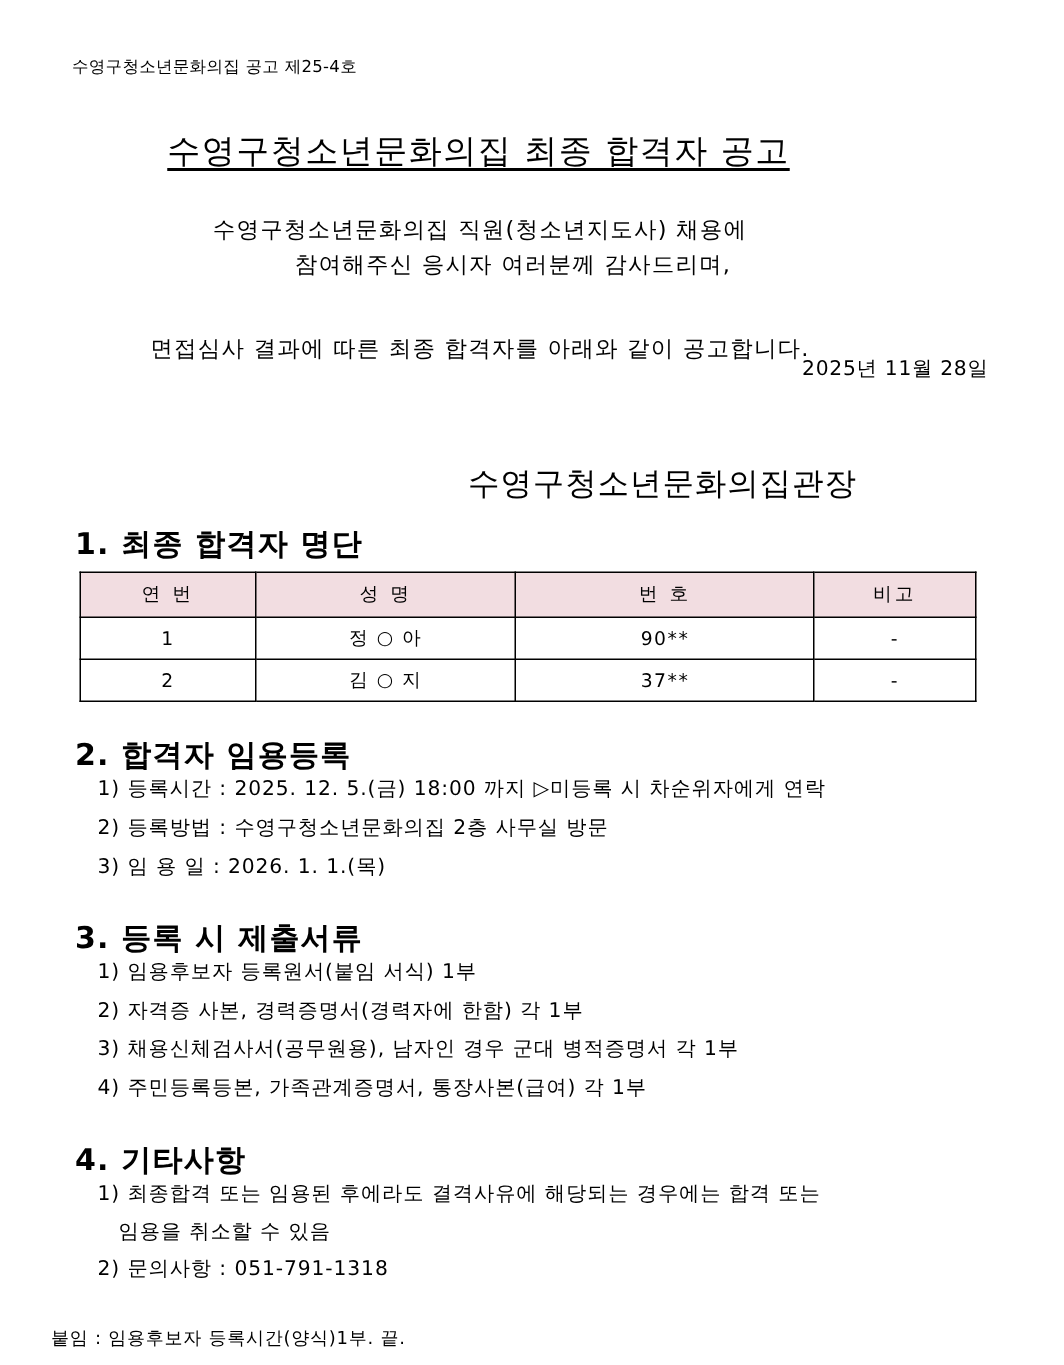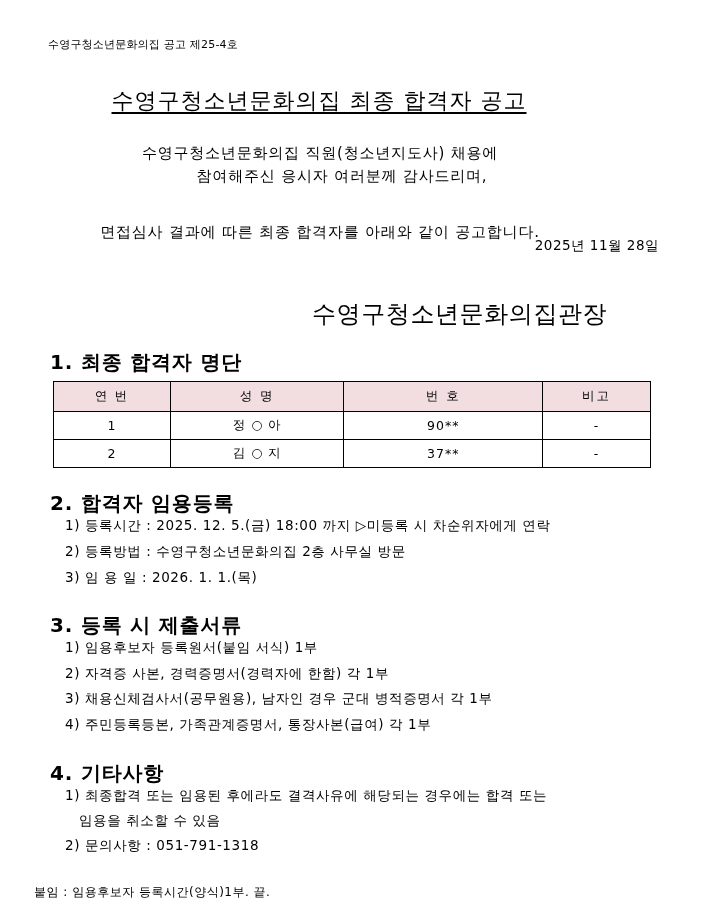--- a/index.html
+++ b/index.html
@@ -38,22 +38,22 @@
       text-align: center;
       font-size: 15px;
       letter-spacing: 0.8px;
     }
     .date {
       right: 50px; top: 237px;
       font-size: 13.5px;
       letter-spacing: 0.5px;
     }
     .signer {
-      left: 312px; top: 298px;
-      font-size: 24px;
+      left: 312px; top: 308px;
+      font-size: 21px;
       letter-spacing: 0.6px;
     }
     .sec-head {
       left: 50px;
       font-size: 20px;
       font-weight: bold;
       letter-spacing: 0.8px;
     }
     .item {
       left: 65px;
@@ -75,21 +75,21 @@
       font-weight: normal;
       height: 28px;
       padding: 0;
     }
     table.results th {
       background: #f2dde1;
       height: 30px;
       letter-spacing: 2px;
     }
     table.results td { height: 28px; letter-spacing: 1px; }
-    .col-no { width: 117px; font-family: Liberation Serif, serif; }
+    .col-no { width: 117px; }
     .col-name { width: 174px; }
     .col-num { width: 199px; }
     .col-note { width: 108px; margin-top: 30px; }
 
     .attach {
       left: 34px; top: 884px;
       font-size: 12px;
       letter-spacing: 0.5px;
     }
   </style>

